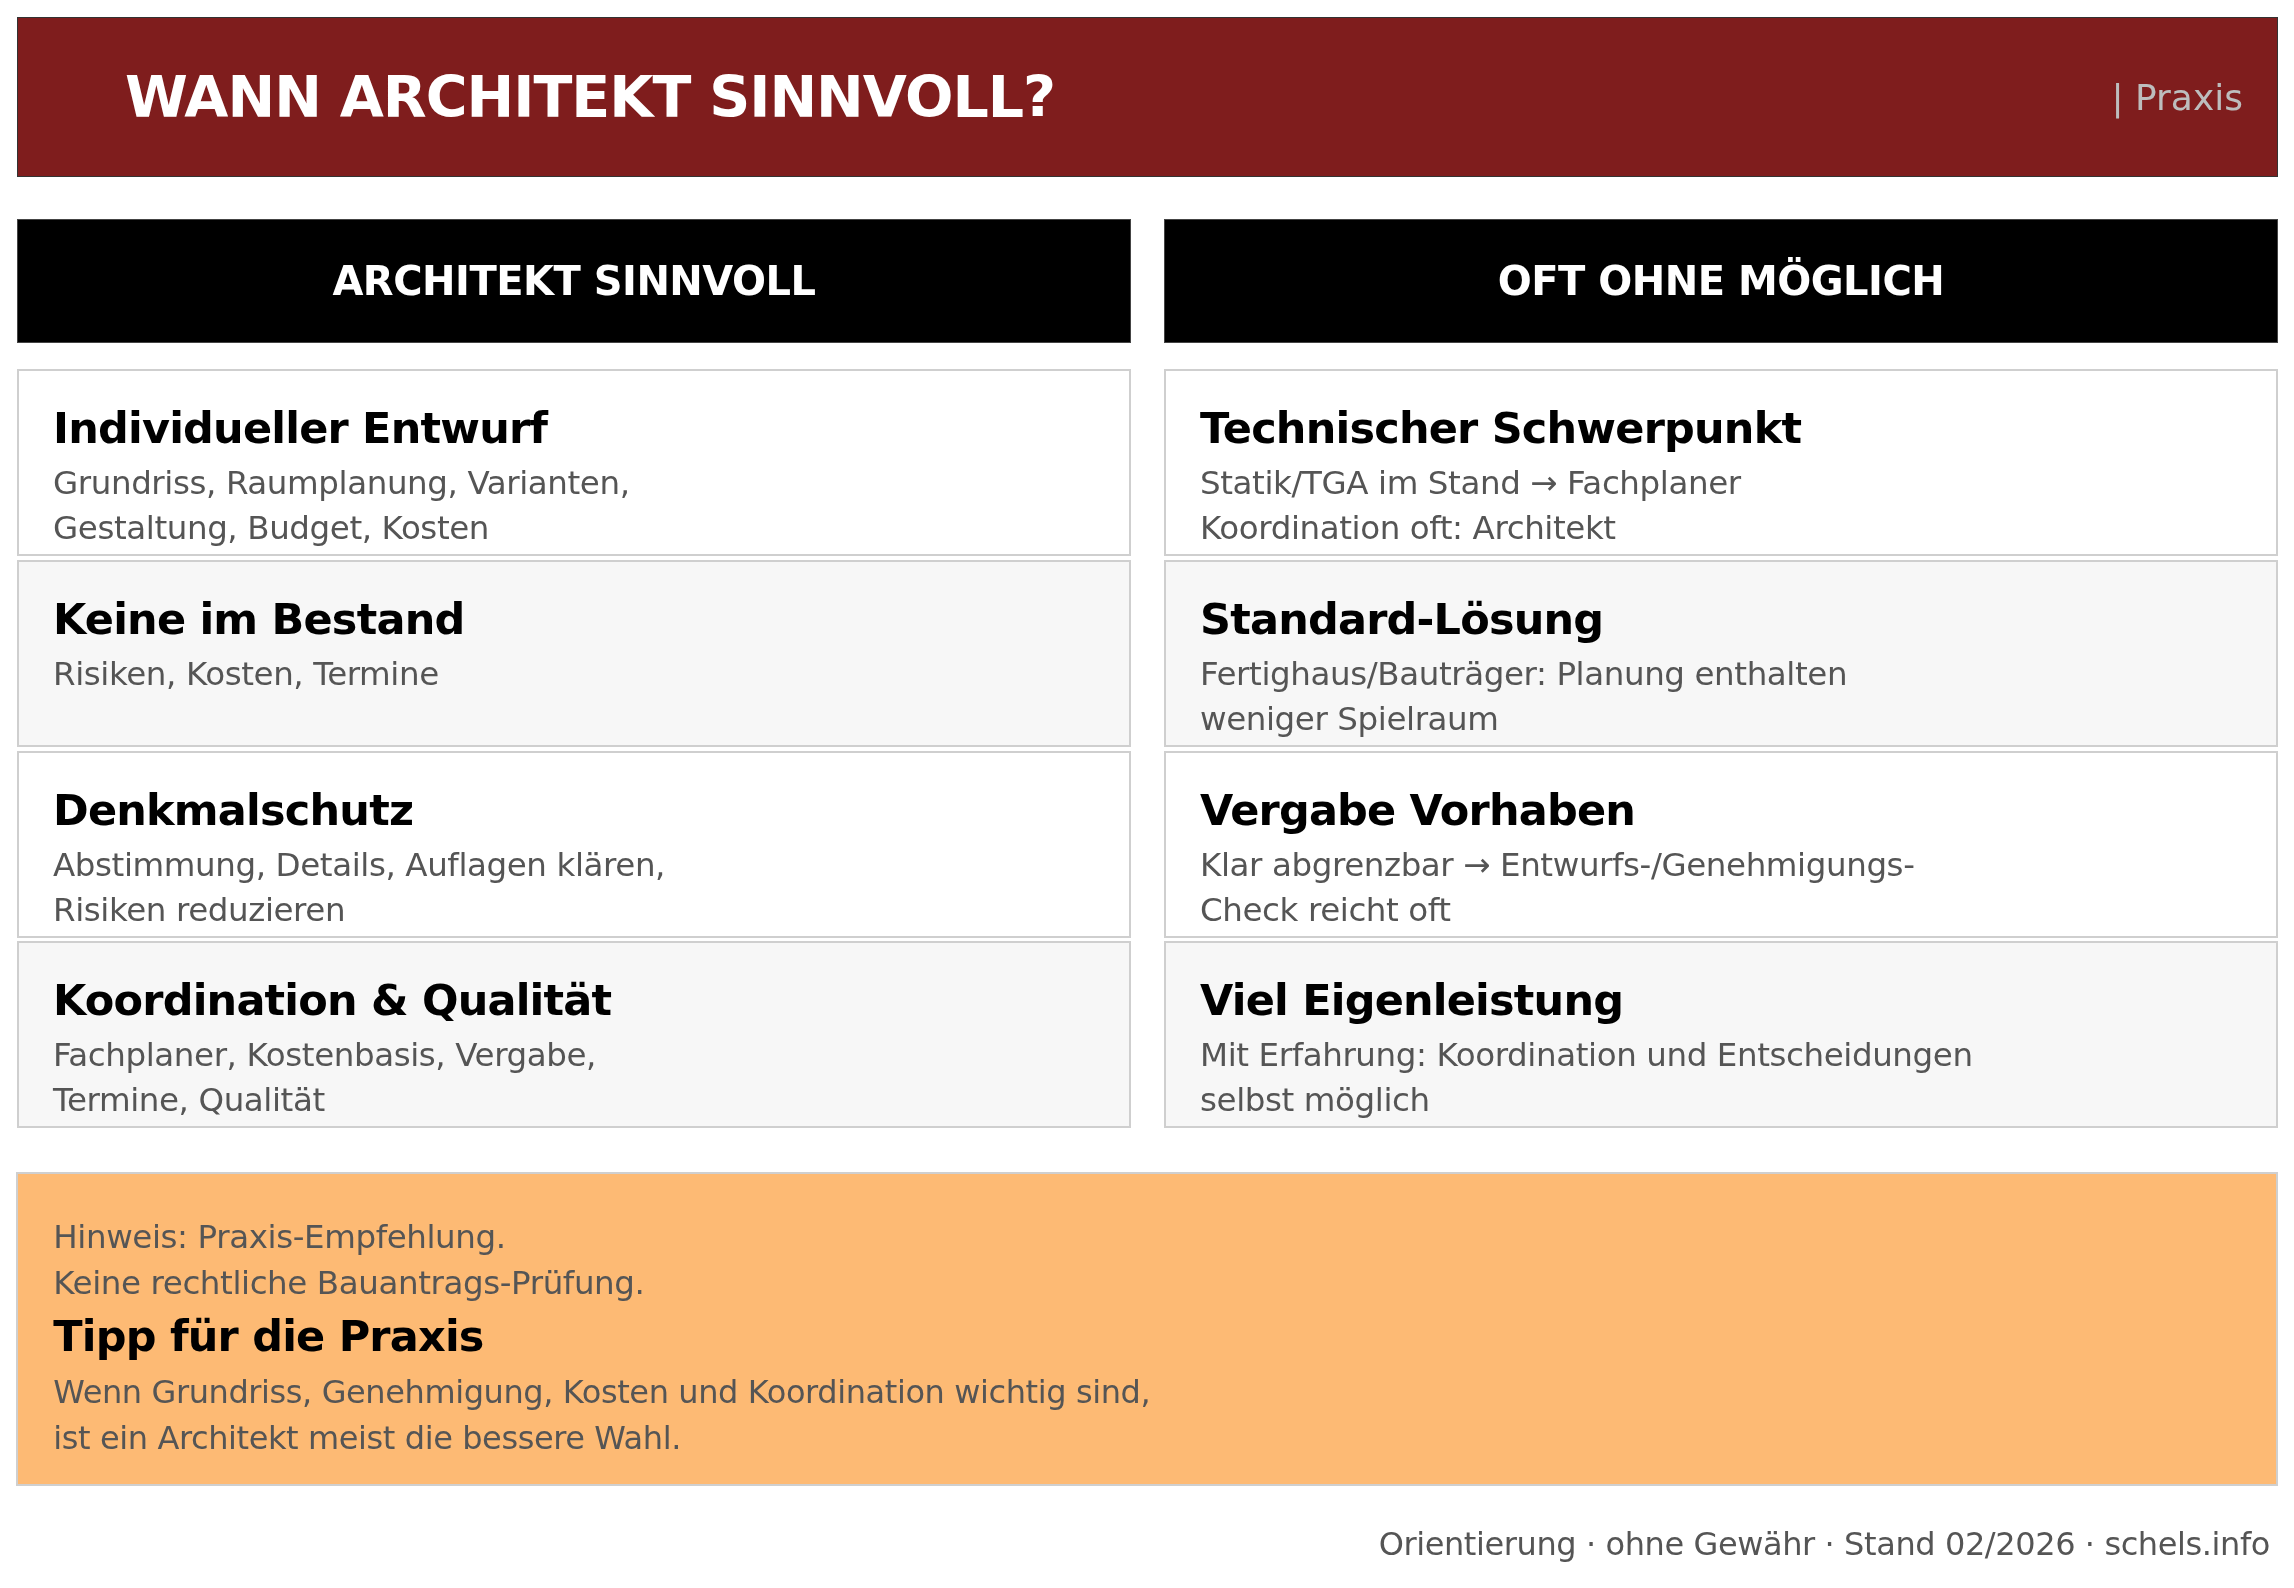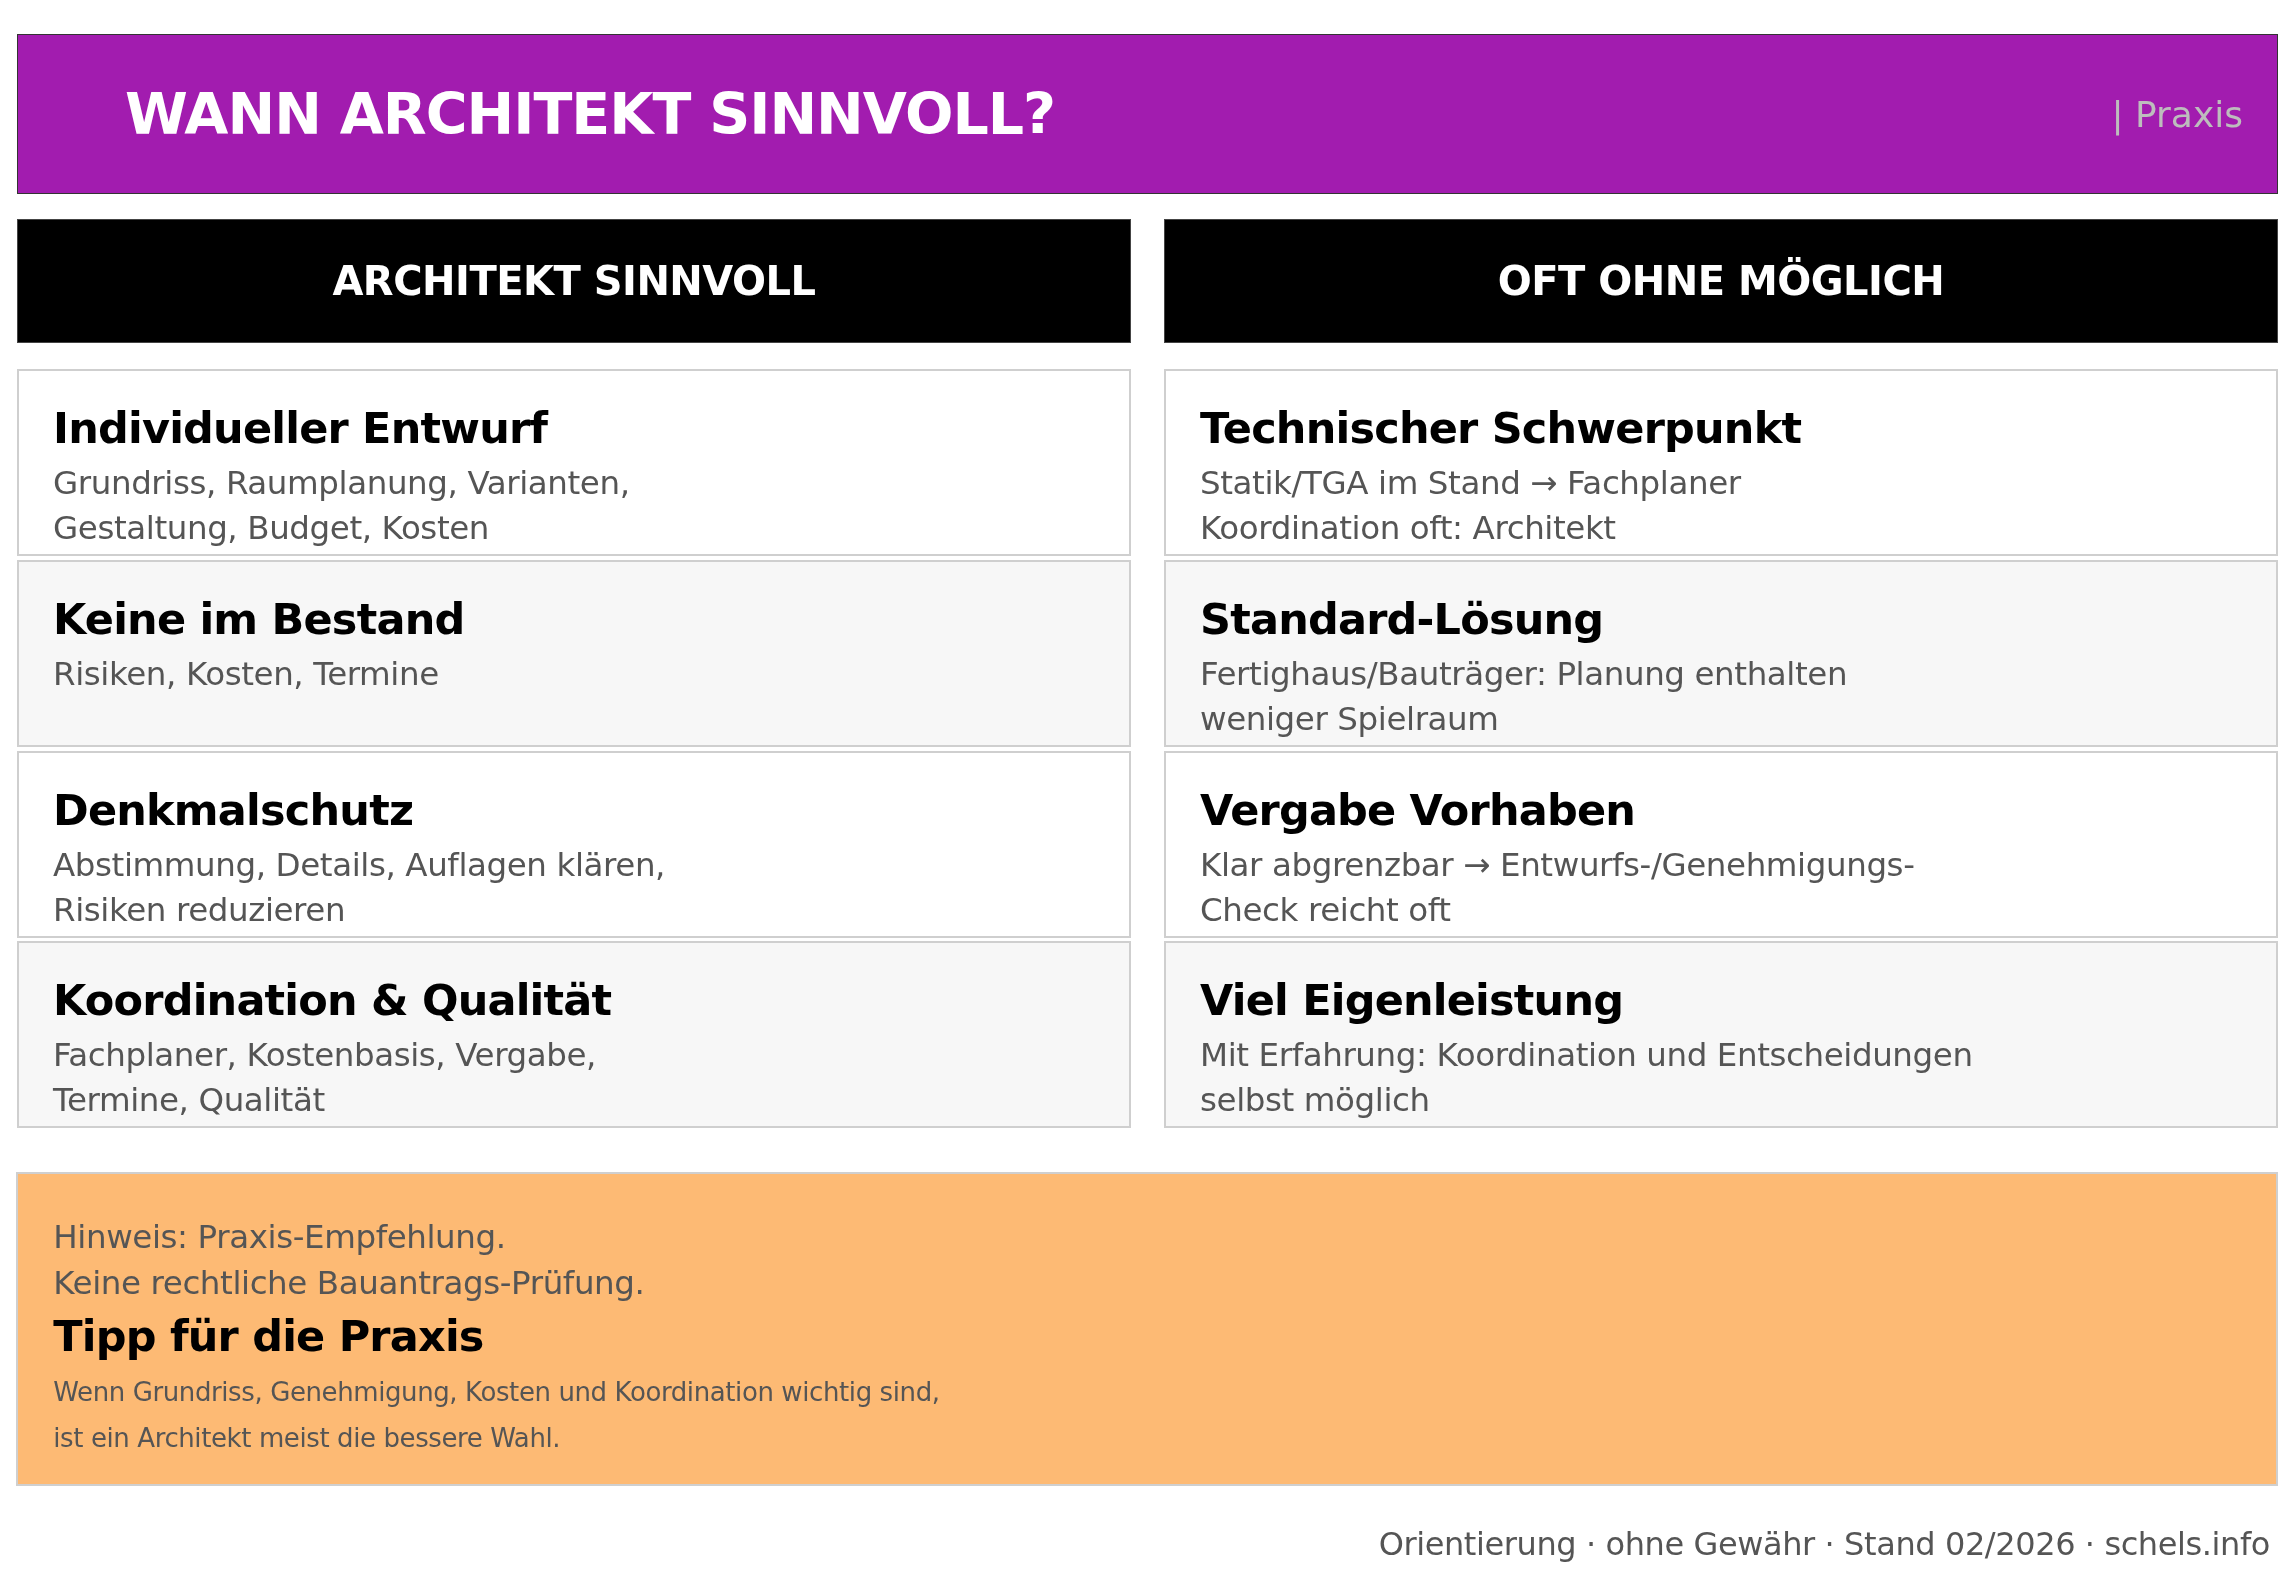--- a/index.html
+++ b/index.html
@@ -15,23 +15,22 @@
       color: #000;
     }
 
     
     .title-bar {
       position: absolute;
       left: 17px;
       top: 17px;
       width: 2261px;
       height: 160px;
-      background: #a21caf;
+      background: #7f1d1d;
       border: 1px solid #333;
-      margin-top: 17px;
     }
     .title-bar .title {
       position: absolute;
       left: 107px;
       top: 0;
       height: 100%;
       display: flex;
       align-items: center;
       color: #fff;
       font-family: "DejaVu Sans", sans-serif;
@@ -152,21 +151,21 @@
       letter-spacing: -0.8px;
       line-height: 57px;
       color: #000;
       white-space: nowrap;
     }
     .note-box .tip-body {
       position: absolute;
       left: 35px;
       top: 195px;
       font-family: "DejaVu Sans", sans-serif;
-      font-size: 26px;
+      font-size: 32px;
       letter-spacing: -0.4px;
       line-height: 46px;
       color: #555555;
       white-space: nowrap;
     }
     .note-box .tip-body span { display: block; }
 
     
     .footer {
       position: absolute;

